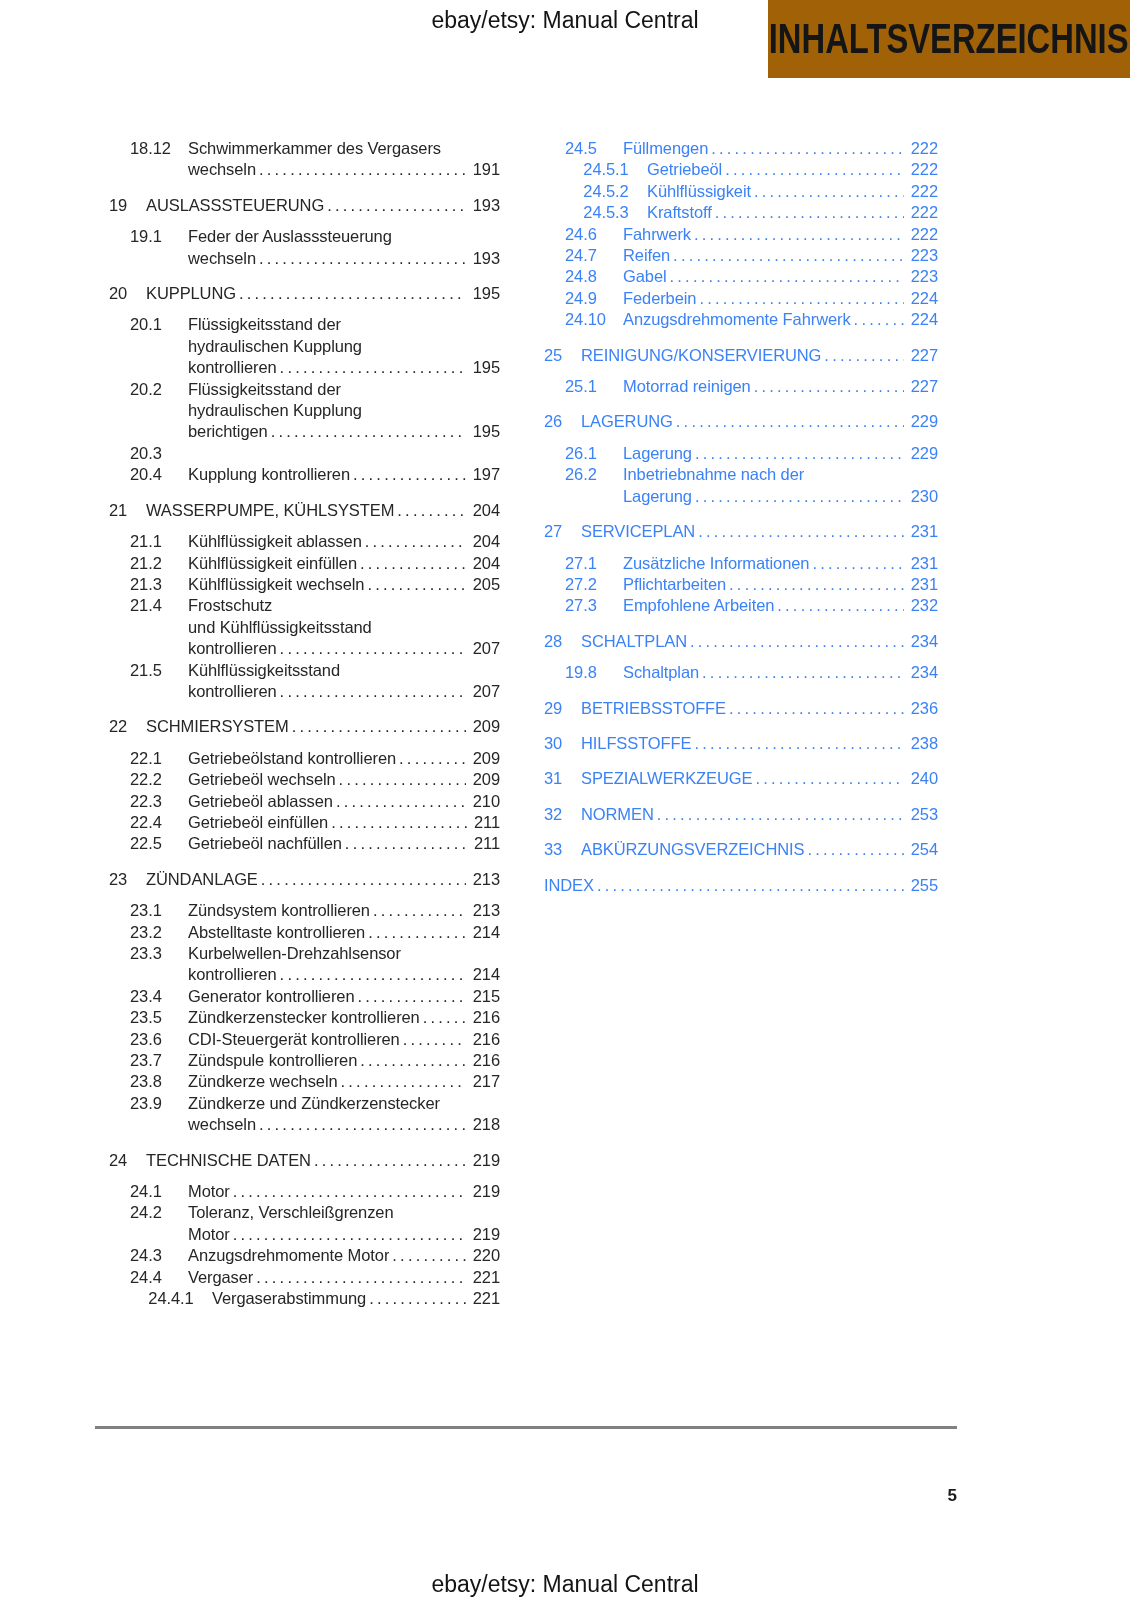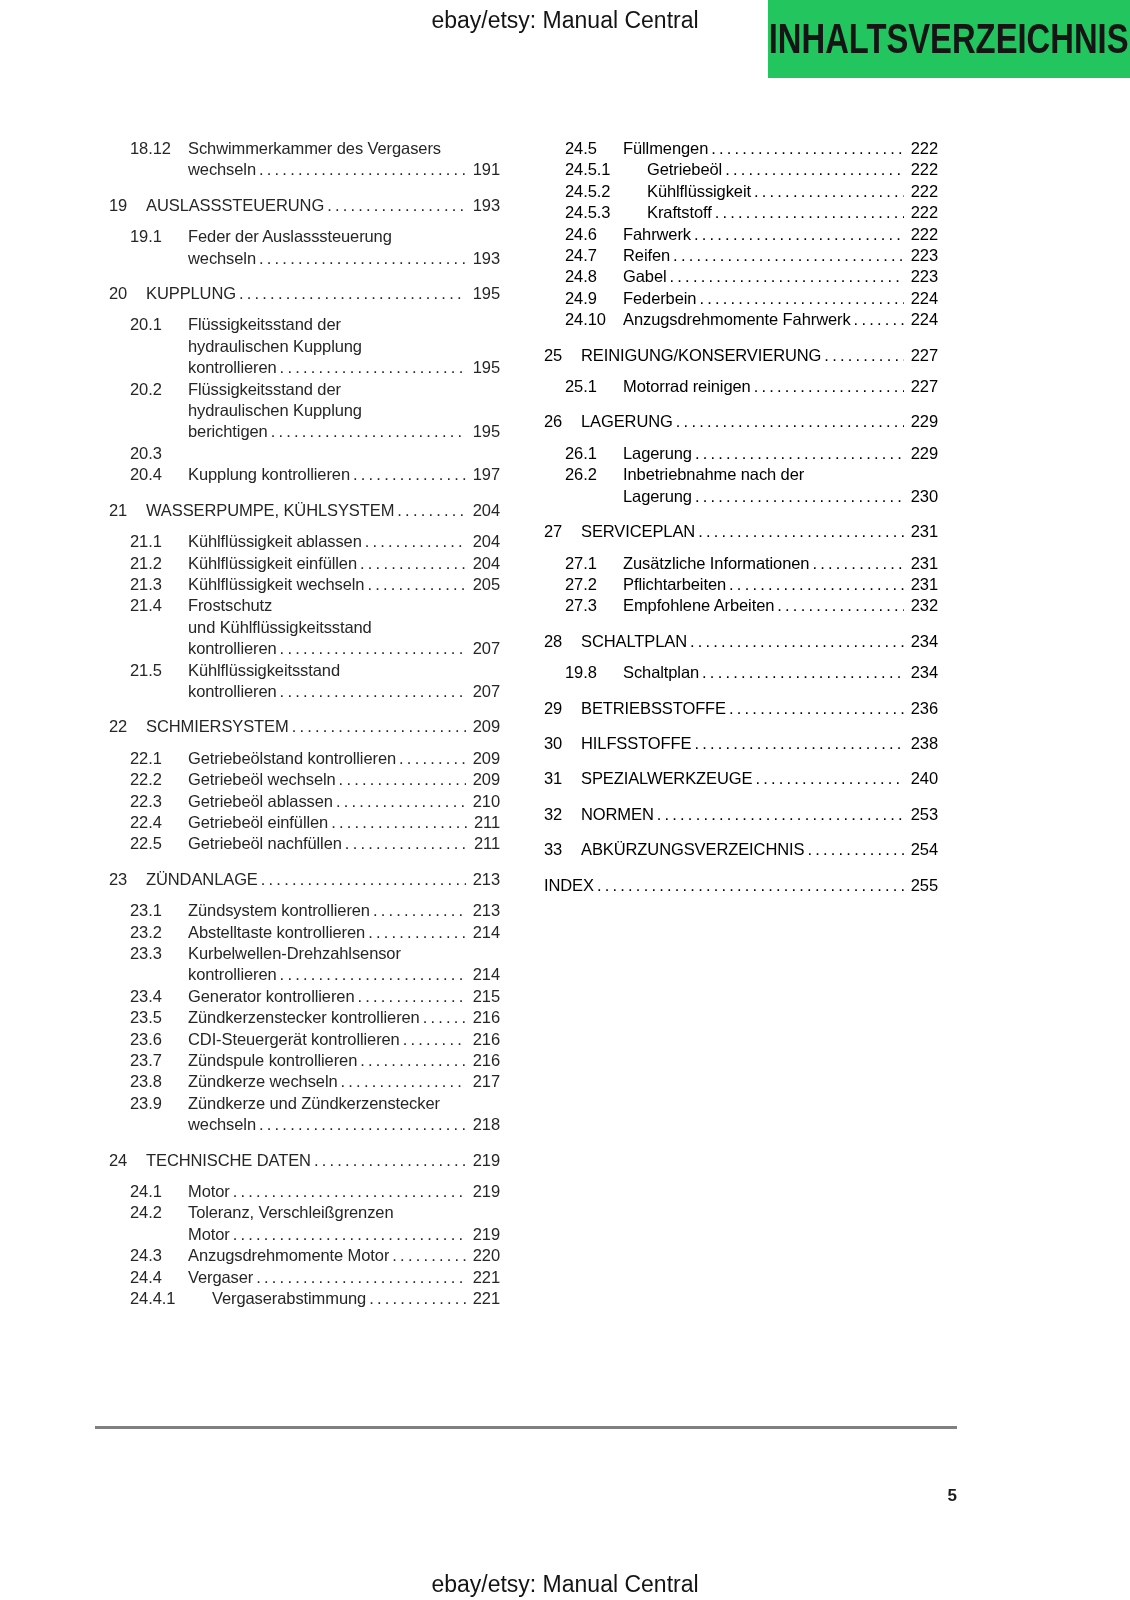--- a/index.html
+++ b/index.html
@@ -36,21 +36,21 @@
     letter-spacing:-0.1px;
   }
   #toc-left  { left:93px;  width:407px; }
   #toc-right { left:528px; width:410px; }
 
   .toc-entry { display:flex; align-items:flex-start; }
   .toc-entry .entry-num { flex:0 0 37px; white-space:nowrap; }
   .level-1 { padding-left:37px; }
   .level-1 .entry-num { flex:0 0 58px; }
   .level-2 { padding-left:37px; }
-  .level-2 .entry-num { flex:0 0 82px; }
+  .level-2 .entry-num { flex:0 0 82px;text-align:center; }
   .level-0 { margin:14px 0 10px 16px; }
   .toc-col .toc-entry:first-child { margin-top:17px; }
 
   .entry-body { flex:1 1 auto; min-width:0; }
   .entry-line { display:block; white-space:nowrap; }
   .entry-lastline { display:flex; align-items:baseline; }
   .entry-title-last { white-space:pre; flex:0 1 auto; overflow:hidden; }
   .leader-dots {
     flex:1 1 20px; min-width:8px;
     overflow:hidden; white-space:nowrap;
@@ -76,21 +76,21 @@
     text-align:center;
     font-size:23px; line-height:28px;
     color:#141414;
   }
 </style>
 </head>
 <body>
 
 <div class="header-watermark">ebay/etsy: Manual Central</div>
 
-<div class="title-banner" style="background: #22c55e;">
+<div class="title-banner" style="background: #a16207;">
   <span class="banner-text" style="color: rgb(21, 21, 21);">INHALTSVERZEICHNIS</span>
 </div>
 
 <div id="toc-left" class="toc-col" style="color: rgb(38, 38, 38);">
     <div class="toc-entry level-1">
       <span class="entry-num">18.12</span>
       <span class="entry-body">
         <span class="entry-line">Schwimmerkammer des Vergasers</span>
         <span class="entry-lastline">
           <span class="entry-title-last">wechseln</span>
@@ -447,21 +447,21 @@
       <span class="entry-num">24.4.1</span>
       <span class="entry-body">
         <span class="entry-lastline">
           <span class="entry-title-last">Vergaserabstimmung</span>
           <span class="leader-dots"></span>
           <span class="entry-page">221</span>
         </span>
       </span>
     </div>
   </div>
-<div id="toc-right" class="toc-col" style="color: #000000;">
+<div id="toc-right" class="toc-col" style="color: #3b82f6;">
     <div class="toc-entry level-1">
       <span class="entry-num">24.5</span>
       <span class="entry-body">
         <span class="entry-lastline">
           <span class="entry-title-last">Füllmengen</span>
           <span class="leader-dots"></span>
           <span class="entry-page">222</span>
         </span>
       </span>
     </div>

